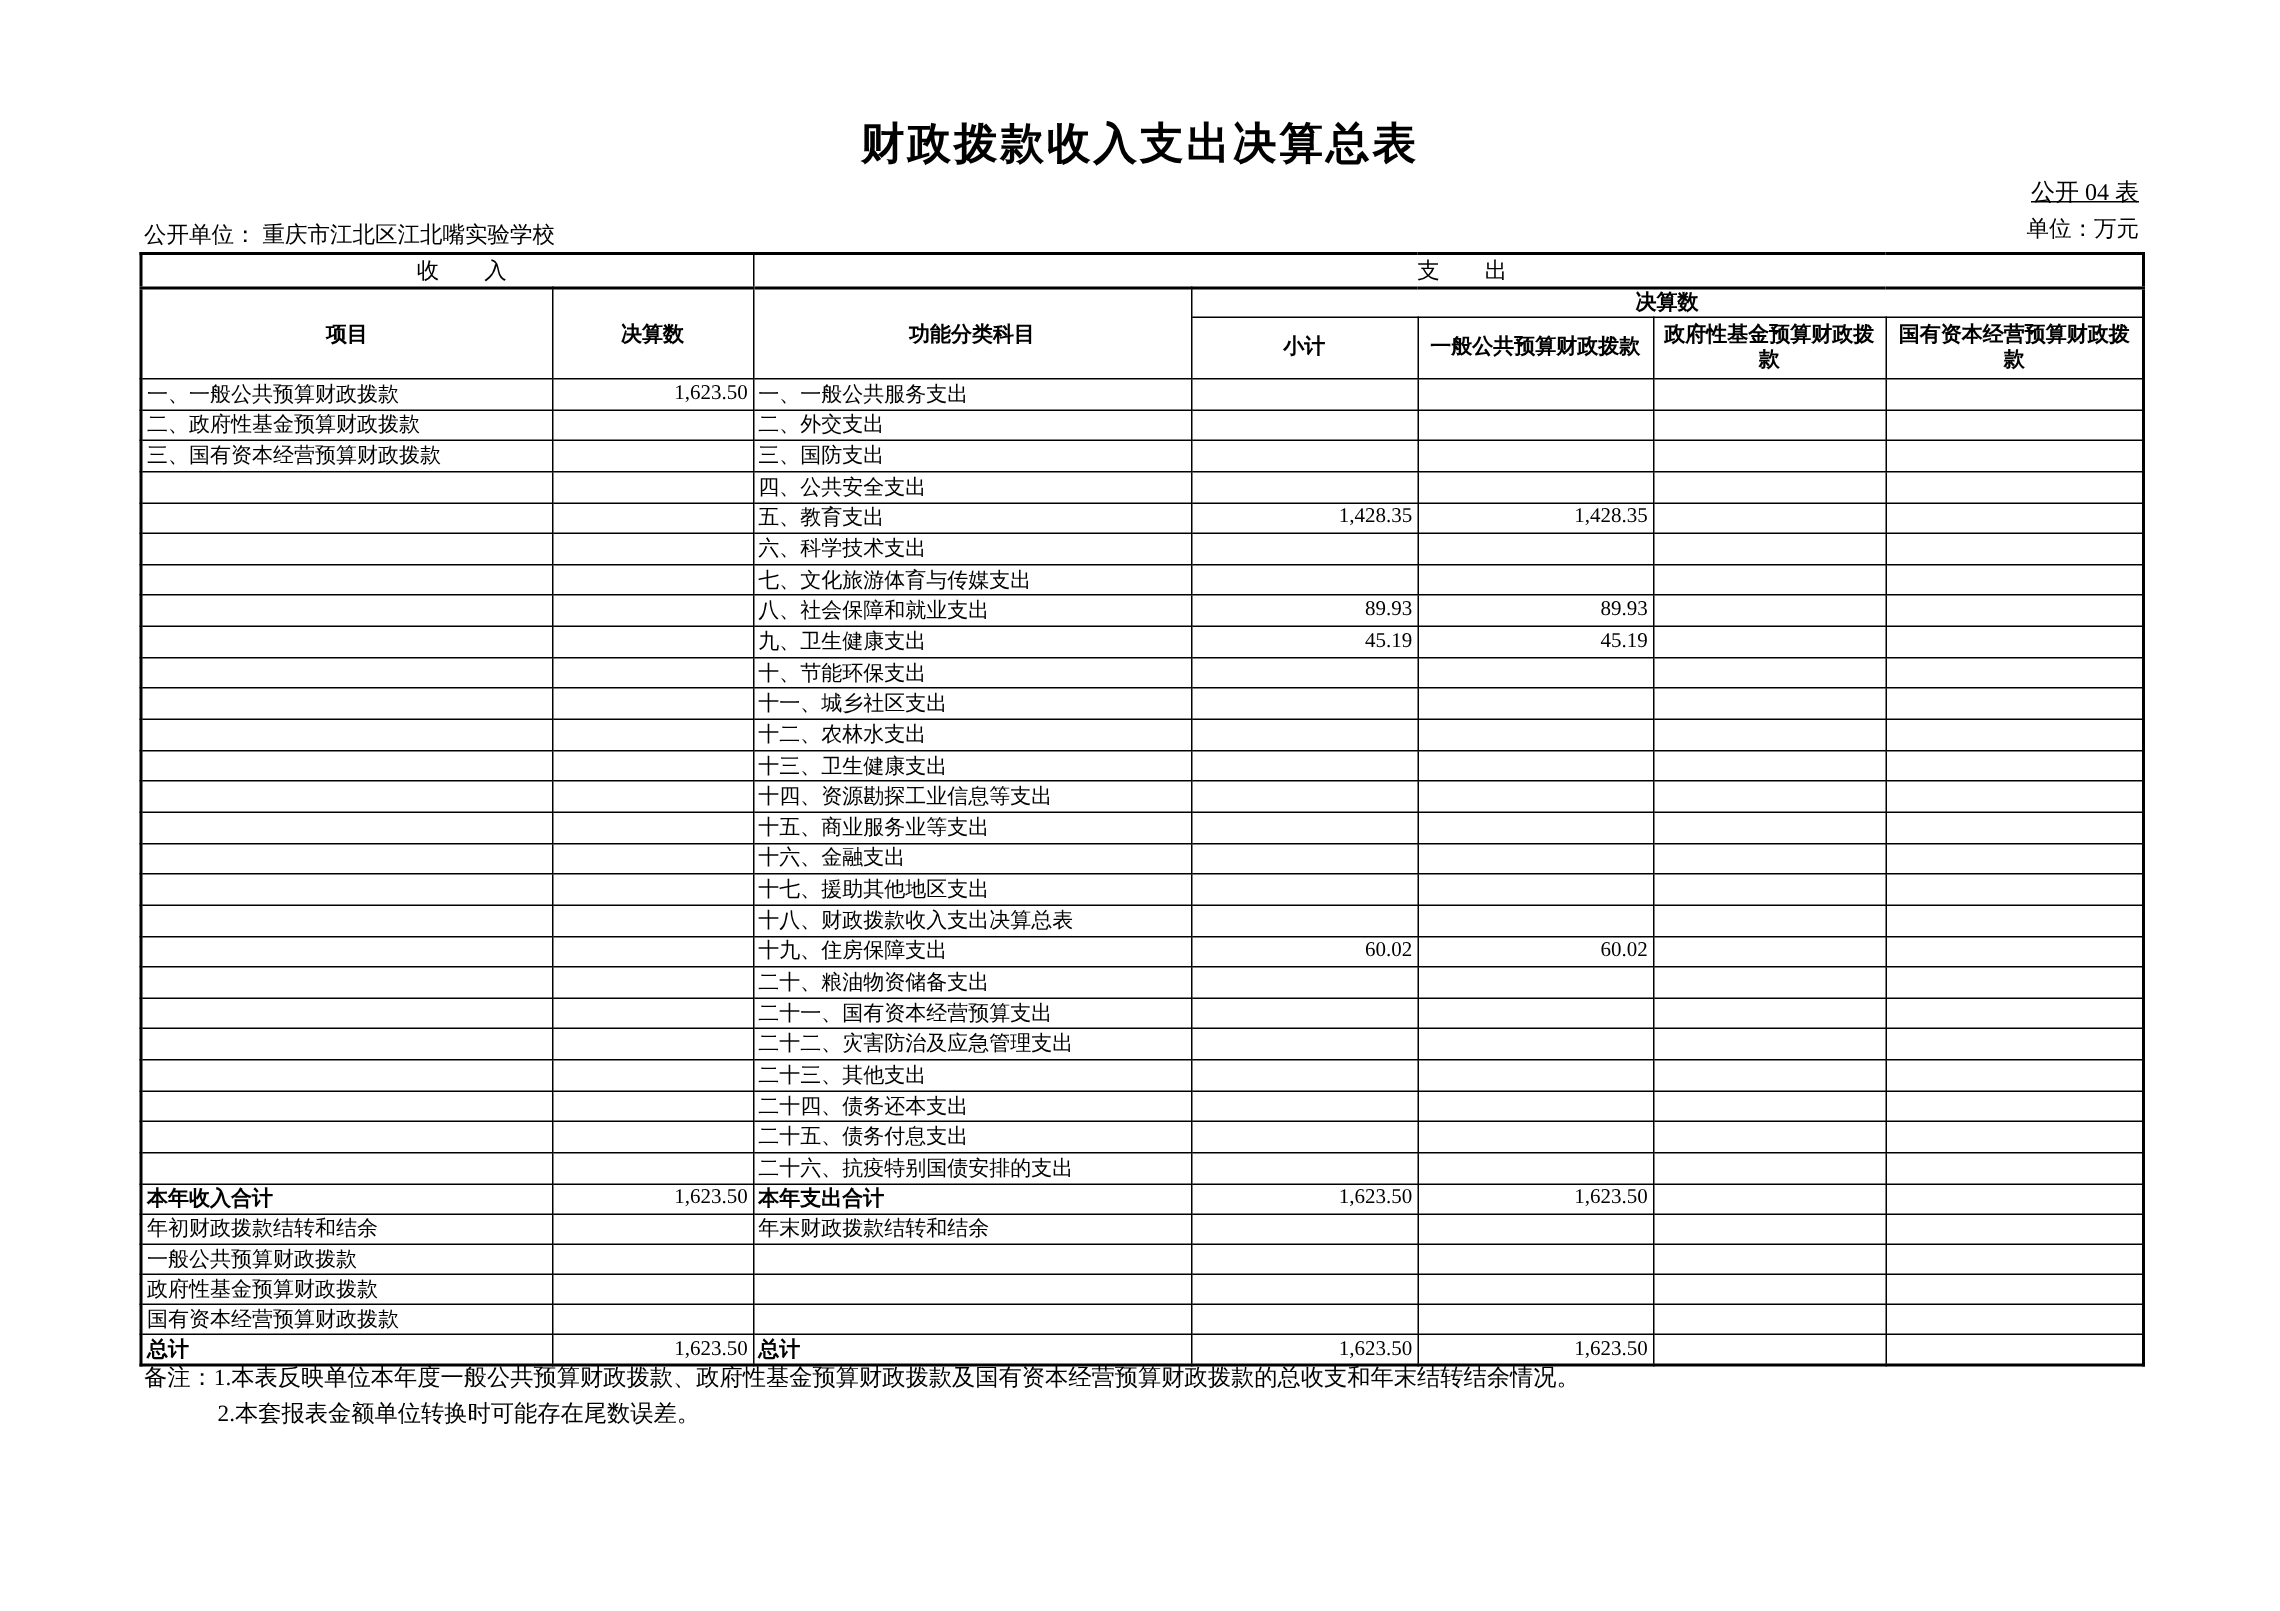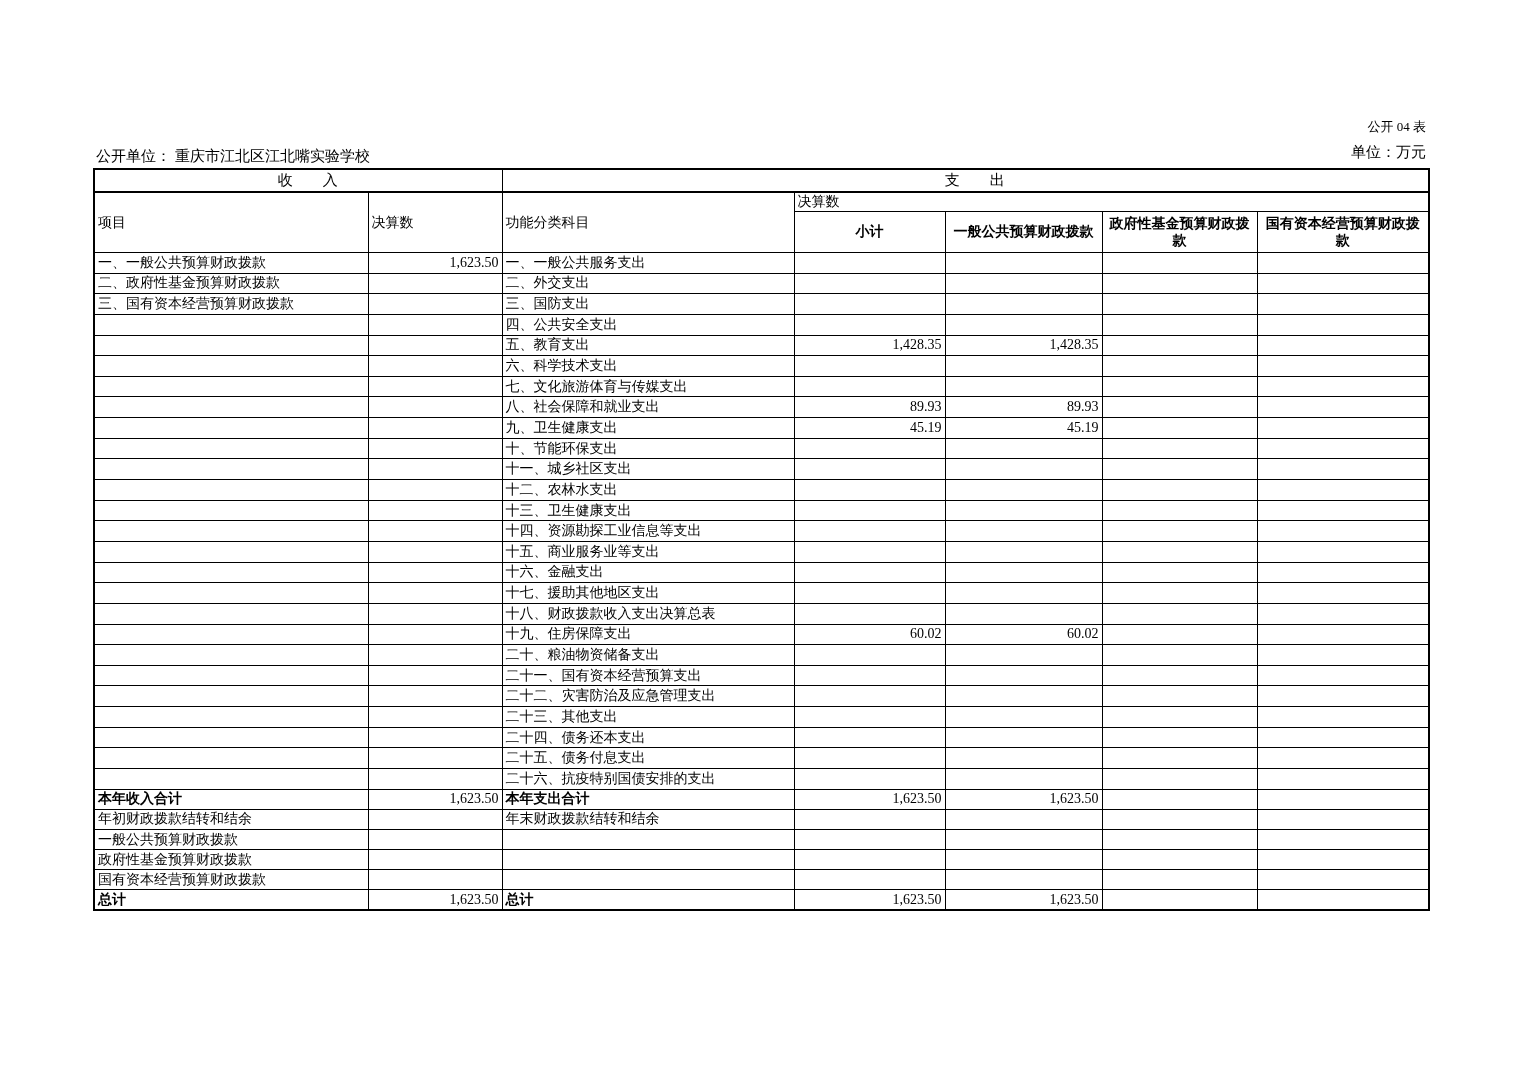--- a/index.html
+++ b/index.html
@@ -12,21 +12,22 @@
     overflow:hidden;
   }
   .title {
     position:absolute; top:76px; left:0; width:100%;
     text-align:center;
     font-size:29px; font-weight:bold;
     letter-spacing:2px;
   }
   .form-code {
     position:absolute; top:118px; right:94px;
-    font-size:13px;
+    font-size:16px;
+    text-decoration:underline;
   }
   .publisher {
     position:absolute; top:147px; left:96px;
     font-size:15px;
   }
   .publisher .name { margin-left:4px; }
   .unit-note {
     position:absolute; top:143px; right:94px;
     font-size:15px;
   }
@@ -42,21 +43,21 @@
     padding:0 3px;
     overflow:hidden;
     white-space:nowrap;
     vertical-align:middle;
   }
   table.main { border:2px solid #000; }
   tr.h1 td {
     height:21px; font-weight:normal; text-align:center;
     font-size:15px; border-bottom-width:2px;padding-left:22px;
   }
-  tr.h2 td { height:16px; font-weight:normal; text-align:left; }
+  tr.h2 td { height:16px; font-weight:bold; text-align:center; }
   tr.h3 td {
     height:40px; font-weight:bold; text-align:center;
     white-space:normal; line-height:1.25; padding:0 4px;
   }
   tbody.rows tr { height:20.65px; }
   tbody.sums tr { height:20.17px; }
   td.txt { text-align:left; }
   td.num { text-align:right; padding-right:11px; }
   tr.emphasis td.txt { font-weight:bold; text-align:left; }
   td.indent { padding-left:17px; }
@@ -70,20 +71,21 @@
     position:absolute; top:1028px; left:0; width:100%;
     text-align:center; font-size:15px;
     letter-spacing:2px;
   }
 </style>
 </head>
 <body>
 
 <div class="page">
 
+  <div class="title">财政拨款收入支出决算总表</div>
 
   <div class="form-code">公开 04 表</div>
 
   <div class="publisher">
     <span>公开单位：</span><span class="name">重庆市江北区江北嘴实验学校</span>
   </div>
 
   <div class="unit-note">单位：万元</div>
 
   <table class="main">
@@ -401,15 +403,22 @@
     <td class="num">1,623.50</td>
     <td class="txt">总计</td>
     <td class="num">1,623.50</td>
     <td class="num">1,623.50</td>
     <td class="num"></td>
     <td class="num"></td>
   </tr>
       </tbody>
   </table>
 
+  <div class="notes">
+    <div class="notes-row">
+      <span>备注：</span>
+      <span>1.本表反映单位本年度一般公共预算财政拨款、政府性基金预算财政拨款及国有资本经营预算财政拨款的总收支和年末结转结余情况。</span>
+    </div>
+    <div class="note2">2.本套报表金额单位转换时可能存在尾数误差。</div>
+  </div>
 
 
 </div>
 
 </body></html>

